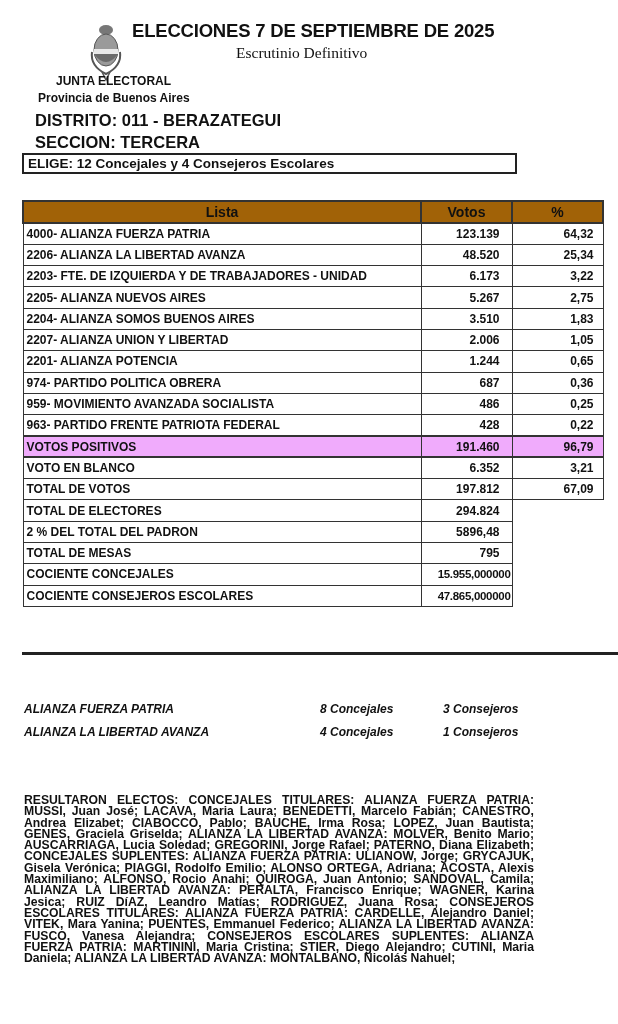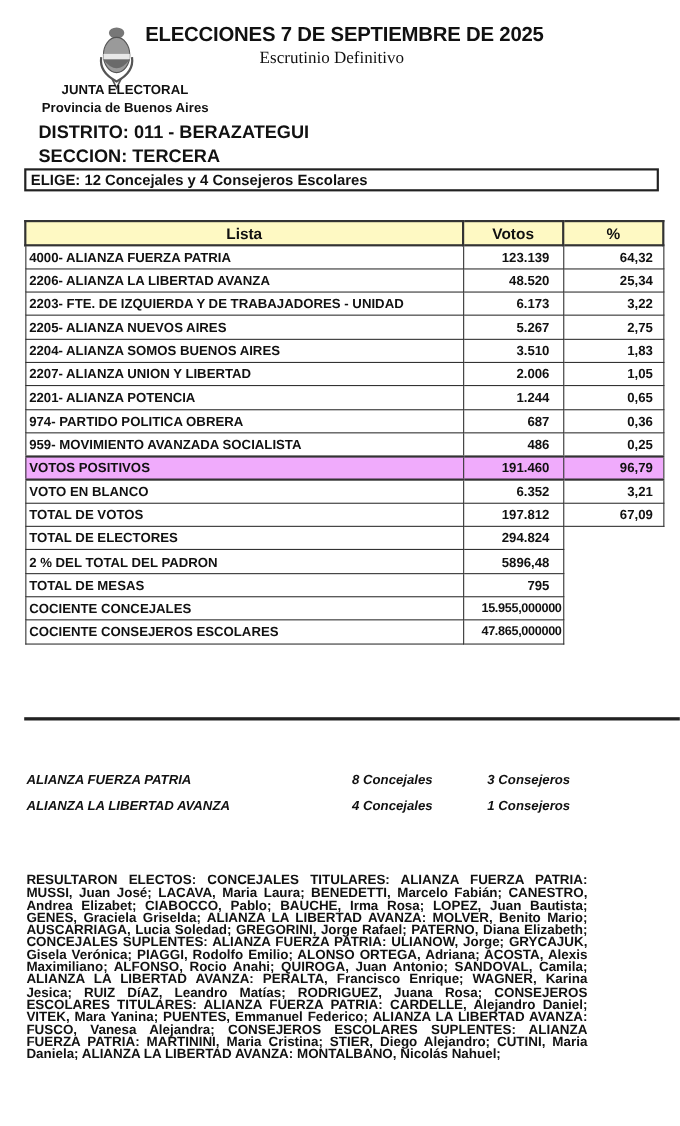--- a/index.html
+++ b/index.html
@@ -5,25 +5,25 @@
   html, body { margin: 0; padding: 0; background: #ffffff; }
   body { width: 618px; height: 1024px; position: relative; overflow: hidden; color: #111; font-family: "Liberation Sans", sans-serif; }
   .abs { position: absolute; }
   .crest { left: 88px; top: 22px; width: 36px; height: 60px; }
   .title { left: 132px; top: 20px; font-size: 18.5px; font-weight: bold; letter-spacing: -0.2px; white-space: nowrap; }
   .subtitle { left: 236px; top: 44px; font-size: 15.5px; font-family: "Liberation Serif", serif; white-space: nowrap; }
   .junta { left: 56px; top: 74px; font-size: 12px; font-weight: bold; white-space: nowrap; }
   .prov { left: 38px; top: 91px; font-size: 12px; font-weight: bold; white-space: nowrap; }
   .distrito { left: 35px; top: 111px; font-size: 16.5px; font-weight: bold; white-space: nowrap; }
   .seccion { left: 35px; top: 133px; font-size: 16.5px; font-weight: bold; white-space: nowrap; }
-  .elige { left: 22px; top: 153px; width: 577px; height: 21px; border: 2px solid #222; box-sizing: border-box; font-size: 13.5px; font-weight: bold; padding: 1px 0 0 4px; white-space: nowrap; }
+  .elige { left: 22px; top: 153px; width: 495px; height: 21px; border: 2px solid #222; box-sizing: border-box; font-size: 13.5px; font-weight: bold; padding: 1px 0 0 4px; white-space: nowrap; }
 
   table.res { position: absolute; left: 22px; top: 200px; border-collapse: collapse; font-size: 12px; font-weight: bold; }
   table.res td, table.res th { border: 1.5px solid #333; height: 21.3px; padding: 0 3px; box-sizing: border-box; white-space: nowrap; }
-  table.res th { background: #fef9c3; font-size: 14px; height: 22px; border-width: 2px; }
+  table.res th { background: #a16207; font-size: 14px; height: 22px; border-width: 2px; }
   table.res td.num { text-align: right; padding-right: 12px; }
   table.res td.pct { text-align: right; padding-right: 9px; }
   table.res tr.shaded td { background: #f0abfc; border-top: 2px solid #333; border-bottom: 2px solid #333; }
   col.c1 { width: 398px; } col.c2 { width: 91px; } col.c3 { width: 91px; }
   td.empty { border: none !important; background: transparent !important; }
   td.long { padding-right: 1px !important; font-size: 11.5px; letter-spacing: -0.3px; }
 
   .hr { left: 22px; top: 652px; width: 596px; height: 3px; background: #222; }
 
   .seats { left: 24px; font-size: 12px; font-weight: bold; white-space: nowrap; }
@@ -106,20 +106,25 @@
       <tr>
         <td>974- PARTIDO POLITICA OBRERA</td>
         <td class="num">687</td>
         <td class="pct">0,36</td>
       </tr>
       <tr>
         <td>959- MOVIMIENTO  AVANZADA SOCIALISTA</td>
         <td class="num">486</td>
         <td class="pct">0,25</td>
       </tr>
+      <tr>
+        <td>963- PARTIDO FRENTE PATRIOTA FEDERAL</td>
+        <td class="num">428</td>
+        <td class="pct">0,22</td>
+      </tr>
       <tr class="shaded">
         <td>VOTOS POSITIVOS</td>
         <td class="num">191.460</td>
         <td class="pct">96,79</td>
       </tr>
       <tr>
         <td>VOTO EN BLANCO</td>
         <td class="num">6.352</td>
         <td class="pct">3,21</td>
       </tr>

